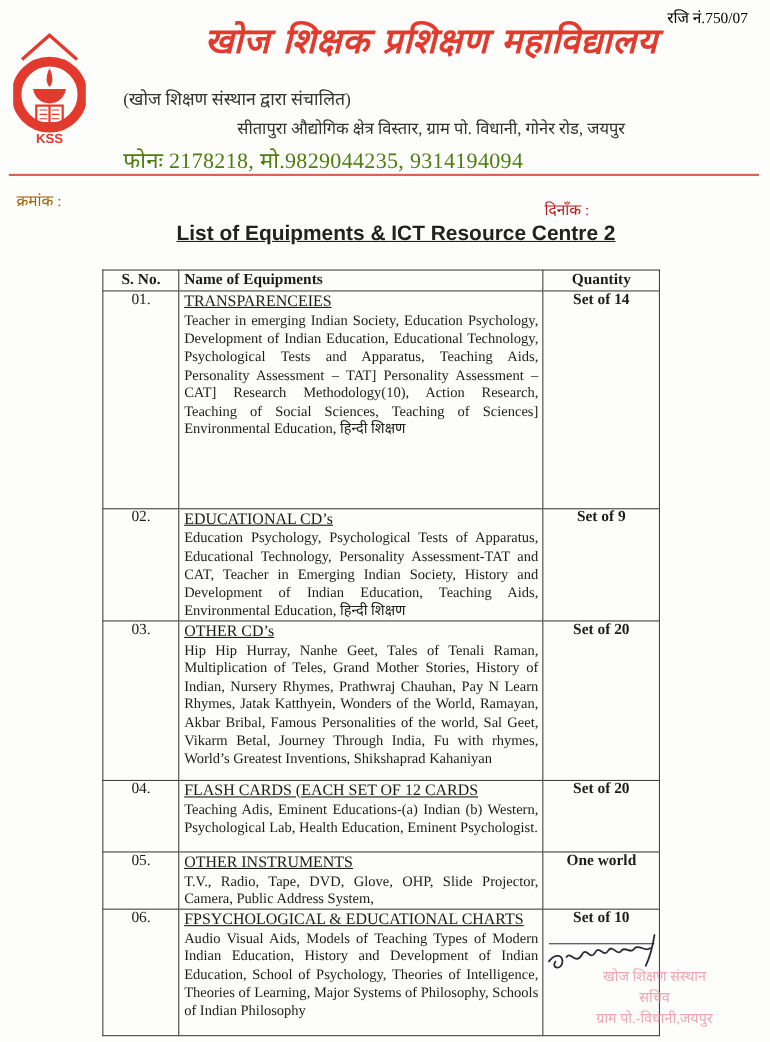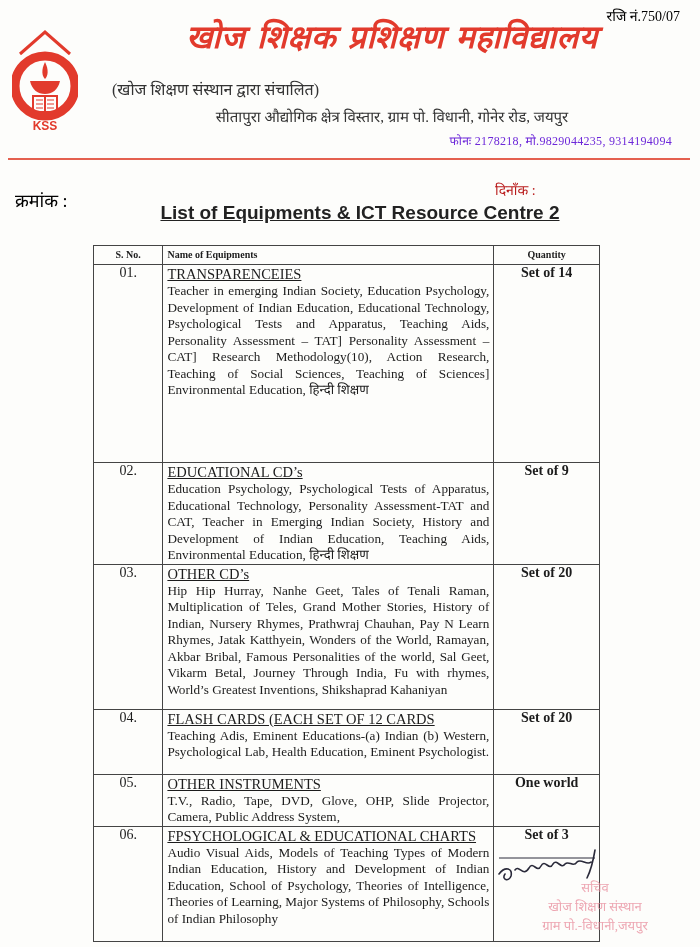--- a/index.html
+++ b/index.html
@@ -12,35 +12,35 @@
   .abs { position: absolute; }
   .reg { right: 20px; top: 6px; font-size: 14px; color: #000000; font-family: "Liberation Serif", serif; }
   .logo { left: 12px; top: 24px; width: 66px; height: 130px; }
   .college {
     left: 112px; top: 14px; width: 560px; text-align: center;
     font-family: "DejaVu Serif", serif; font-style: italic; font-weight: bold;
     font-size: 32px; color: #e23a2c; letter-spacing: 0.5px;
   }
   .sub1 { left: 112px; top: 78px; width: 560px; text-align:left; font-size: 16px; color:#333; }
   .sub2 { left: 112px; top: 106px; width: 560px; text-align:center; font-size: 15px; color:#333; }
-  .sub3 { left: 112px; top: 132px; width: 560px; text-align:right; font-size: 12px; color:#6d28d9; letter-spacing: 0.3px; }
+  .sub3 { left: 112px; top: 132px; width: 560px; text-align:left; font-size: 20px; color:#4d7c0f; letter-spacing: 0.3px; }
   .redline { left: 8px; top: 158px; width: 682px; height: 2px; background: #e4604f; }
-  .kramank { left: 15px; top: 188px; font-size: 18px; color:#000000; }
+  .kramank { left: 15px; top: 172px; font-size: 14px; color:#a16207; }
   .dinank { left: 495px; top: 180px; font-size: 14px; color:#b91c1c; }
   .title {
     left: 100px; top: 202px; width: 520px; text-align: center;
     font-family: "Liberation Sans", sans-serif; font-weight: bold; font-size: 19px;
     text-decoration: underline; color: #222;
   }
   table.eq {
     position: absolute; left: 93px; top: 245px; width: 507px;
     border-collapse: collapse; font-size: 13.2px; line-height: 16.5px;
   }
   table.eq td, table.eq th { border: 1.3px solid #444; vertical-align: top; padding: 0 4px; }
-  table.eq th { font-weight: bold; font-size: 10px; height: 18px; line-height: 17px; padding-top: 0; }
+  table.eq th { font-weight: bold; font-size: 14px; height: 18px; line-height: 17px; padding-top: 0; }
   .c-sno { width: 60px; text-align: center; }
   .c-name { width: 320px; text-align: left; }
   .c-qty { width: 96px; text-align: center; }
   td.c-sno { font-size: 14px; padding-top: 2px; }
   td.c-qty { font-size: 14px; padding-top: 2px; font-weight: bold; }
   .item-head { text-decoration: underline; font-size: 14.5px; line-height: 17px; display: block; padding-top: 1px; }
   .item-desc { text-align: justify; display: block; }
   .sign {
     left: 495px; top: 848px; width: 110px; height: 45px;
   }
@@ -129,28 +129,28 @@
         <span class="item-desc">T.V., Radio, Tape, DVD, Glove, OHP, Slide Projector, Camera, Public Address System,</span>
       </td>
       <td class="c-qty">One world</td>
     </tr>
     <tr style="height:115px">
       <td class="c-sno">06.</td>
       <td class="c-name">
         <span class="item-head">FPSYCHOLOGICAL  &amp; EDUCATIONAL CHARTS</span>
         <span class="item-desc">Audio Visual Aids, Models of Teaching Types of Modern Indian Education, History and Development of Indian Education, School of Psychology, Theories of Intelligence, Theories of Learning, Major Systems of Philosophy, Schools of Indian Philosophy</span>
       </td>
-      <td class="c-qty">Set of 3</td>
+      <td class="c-qty">Set of 10</td>
     </tr>
   </tbody>
 </table>
 
 <div class="abs sign">
   <svg width="110" height="45" viewBox="0 0 110 45">
     <path d="M4 26 C10 18 18 20 16 28 C14 34 6 32 10 26 M20 22 C24 16 28 30 34 20 C38 12 42 26 46 18 C50 10 54 24 58 16 C62 10 66 22 70 16 C74 12 78 20 82 14 C86 10 92 18 96 14 M100 2 C98 14 96 22 92 30" fill="none" stroke="#2a2a3a" stroke-width="1.6" stroke-linecap="round"></path>
     <line x1="4" y1="10" x2="100" y2="10" stroke="#2a2a3a" stroke-width="1"></line>
   </svg>
 </div>
 <div class="abs stamp">
+  <div>खोज शिक्षण संस्थान</div>
   <div>सचिव</div>
-  <div>खोज शिक्षण संस्थान</div>
   <div>ग्राम पो.-विधानी,जयपुर</div>
 </div>
 
 </body></html>

